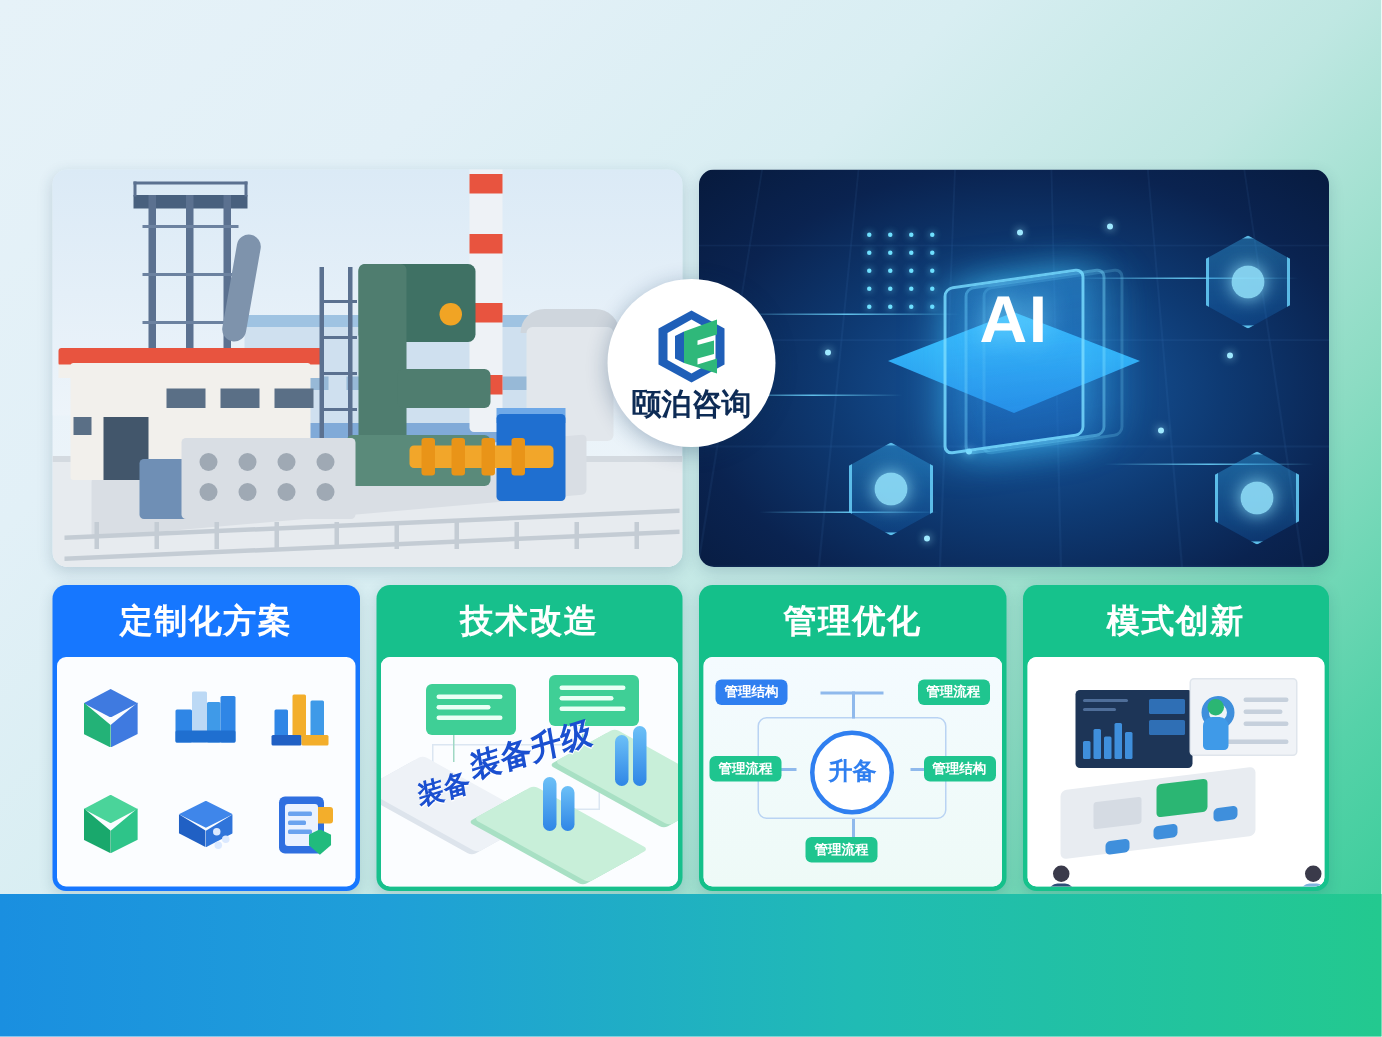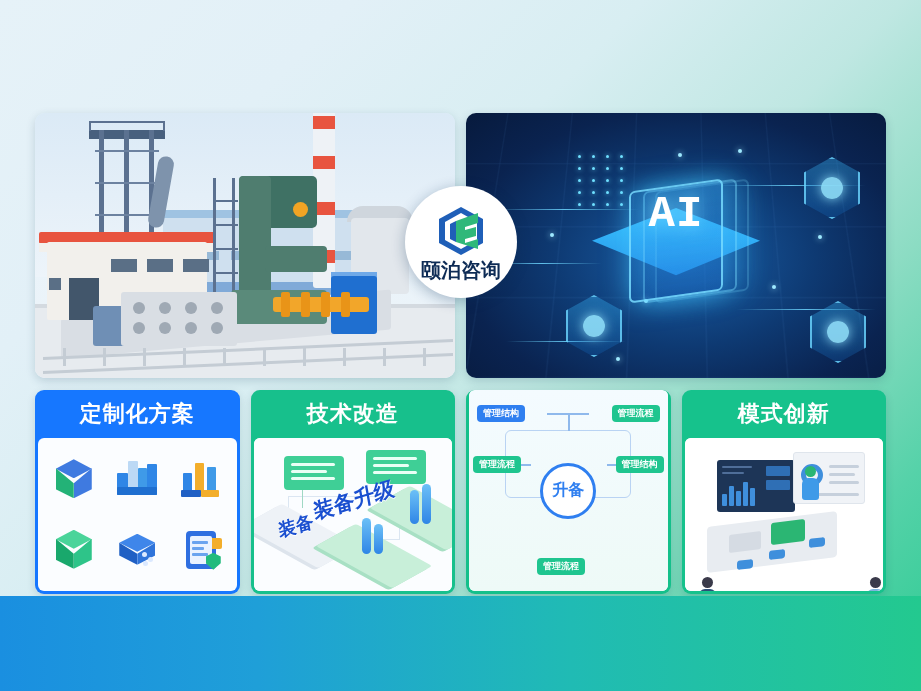--- a/index.html
+++ b/index.html
@@ -111,21 +111,21 @@
         box-shadow:0 0 36px 10px rgba(58,190,255,.45);
         clip-path: polygon(50% 0%, 100% 34%, 50% 70%, 0% 34%); }
   .ai-card { position:absolute; left:50%; top:27%; transform:translateX(-50%) skewY(-8deg);
         width:94px; height:112px; border:2px solid rgba(120,220,255,.85); border-radius:6px;
         background:linear-gradient(180deg, rgba(60,180,255,.28), rgba(30,120,220,.18));
         box-shadow:0 0 26px rgba(70,200,255,.55);}
   .ai-card.c2{left:calc(50% + 14px); opacity:.55;}
   .ai-card.c3{left:calc(50% + 26px); opacity:.3;}
   .ai-text { position:absolute; left:50%; top:38%; transform:translate(-50%,-50%);
         font-size:44px; font-weight:800; color:#ffffff; letter-spacing:1px;
-        text-shadow:0 0 18px rgba(120,220,255,.95); font-family:Liberation Mono, monospace;}
+        text-shadow:0 0 18px rgba(120,220,255,.95); font-family:Liberation Sans, sans-serif;}
   .hexnode { position:absolute; width:56px; height:62px;
         background:linear-gradient(180deg, rgba(60,190,255,.35), rgba(20,110,200,.25));
         border:2px solid rgba(110,215,255,.8);
         clip-path:polygon(50% 0%,100% 25%,100% 75%,50% 100%,0% 75%,0% 25%);
         box-shadow:0 0 18px rgba(70,200,255,.5);}
   .hexnode .inner{position:absolute;left:50%;top:50%;transform:translate(-50%,-50%);
         width:22px;height:22px;border-radius:50%;background:rgba(150,230,255,.85);
         box-shadow:0 0 12px rgba(150,230,255,.9);}
   .dotcube{position:absolute;width:56px;height:58px;}
   .dotcube i{position:absolute;width:3px;height:3px;border-radius:50%;background:#6fe0ff;box-shadow:0 0 5px #6fe0ff;}
@@ -497,20 +497,21 @@
           <div class="iso-pill" style="left:156px;top:52px;height:34px;"></div>
           <div class="iso-pill" style="left:168px;top:46px;height:40px;"></div>
 
           <div class="iso-label big" style="left:58px;top:48px;">装备升级</div>
           <div class="iso-label small" style="left:24px;top:76px;">装备</div>
         </div>
       </div>
     </div>
 
     <div class="card c3">
+      <div class="card-head">管理优化</div>
       <div class="card-body">
         <div class="flow">
           <div class="fl-box" style="left:36px;top:40px;width:126px;height:68px;border-radius:6px;"></div>
 
           <div class="fl-arm" style="left:78px;top:23px;width:42px;height:2px;"></div>
           <div class="fl-arm" style="left:99px;top:23px;width:2px;height:18px;"></div>
           <div class="fl-arm" style="left:99px;top:108px;width:2px;height:18px;"></div>
           <div class="fl-arm" style="left:44px;top:74px;width:18px;height:2px;"></div>
           <div class="fl-arm" style="left:138px;top:74px;width:18px;height:2px;"></div>
 

